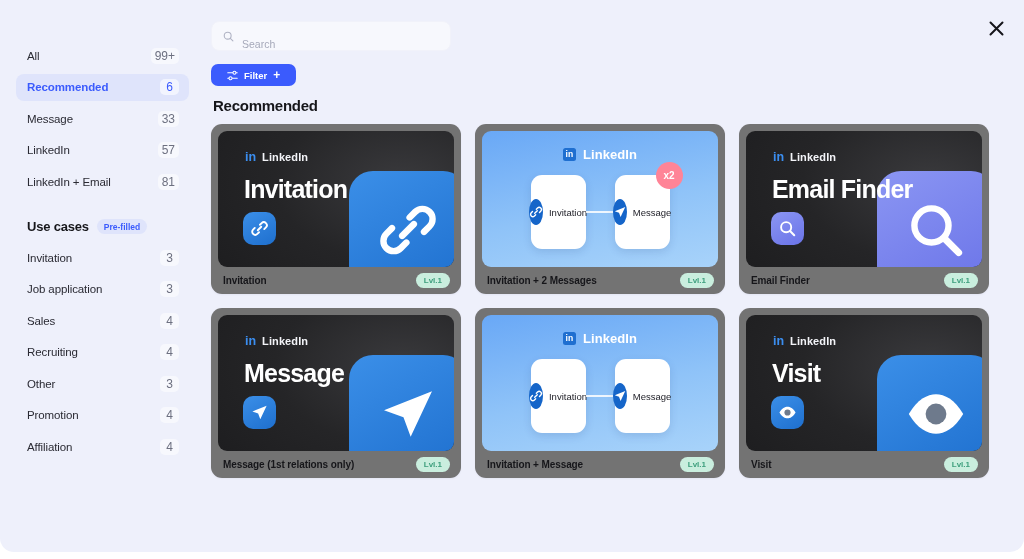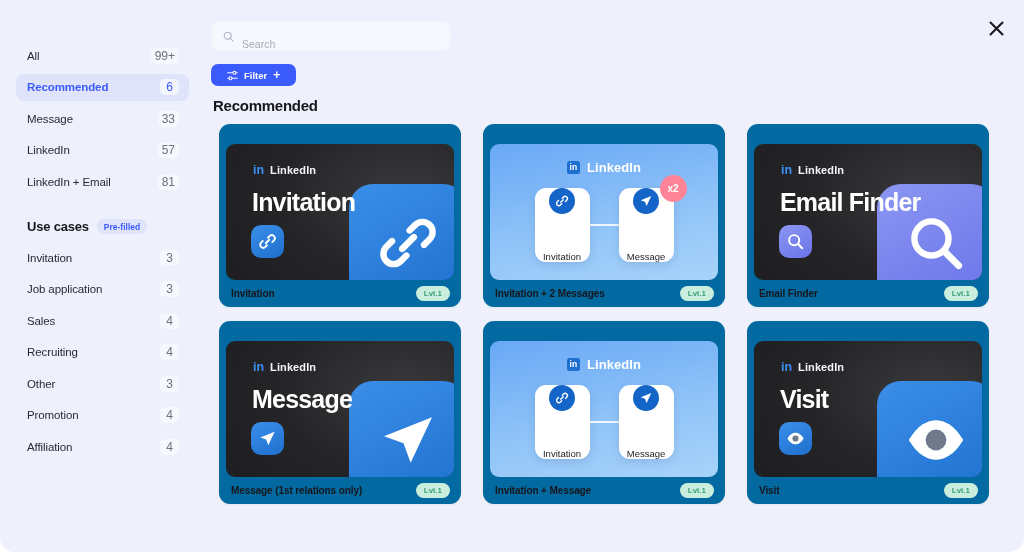--- a/index.html
+++ b/index.html
@@ -98,27 +98,26 @@
     margin: 11px 0 10px 2px;
   }
 
   .grid {
     display: grid;
     grid-template-columns: repeat(3, 250px);
     gap: 14px 14px;
   }
 
   .card {
-    background: #0369a1;
+    background: #737373;
     border-radius: 11px;
-    padding: 20px 7px 0 7px;
+    padding: 7px 7px 0 7px;
     box-shadow: 0 1px 2px rgba(30,40,90,.05);
     cursor: pointer;
     overflow: hidden;
-    margin-left: 8px;
   }
   .thumb {
     position: relative;
     height: 136px;
     border-radius: 9px;
     overflow: hidden;
   }
   .thumb.dark { background: radial-gradient(120% 130% at 78% 38%, #3a3a3d 0%, #252527 45%, #1a1a1c 100%); }
   .thumb.blue { background: linear-gradient(168deg, #69a8f6 0%, #8fc3f8 55%, #a8d3fa 100%); }
 
@@ -163,21 +162,21 @@
   
   .flow {
     position: absolute; left: 0; right: 0; top: 44px;
     display: flex; align-items: center; justify-content: center; gap: 0;
     z-index: 4;
   }
   .node {
     position: relative;
     width: 55px; height: 74px;
     background: #ffffff; border-radius: 11px;
-    display: flex; flex-direction: column; align-items: center; justify-content: space-between;
+    display: flex; align-items: center; justify-content: center;
     gap: 6px;
     box-shadow: 0 3px 8px rgba(20,50,110,.13);
   }
   .node-circle {
     width: 26px; height: 26px; border-radius: 50%;
     background: #1565c9;
     display: flex; align-items: center; justify-content: center;
   }
   .node-label { font-size: 9.5px; color: #1d1d25; }
   .connector { width: 29px; height: 1.5px; background: #ffffff; opacity: .85; }

